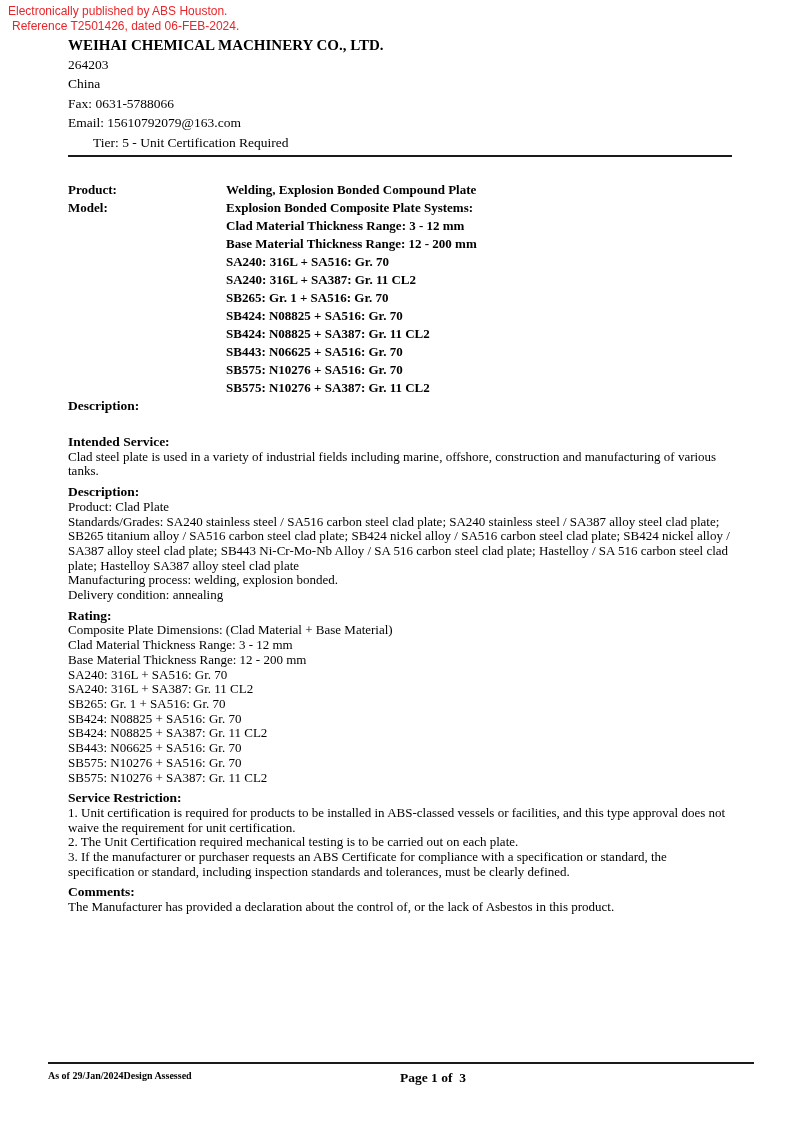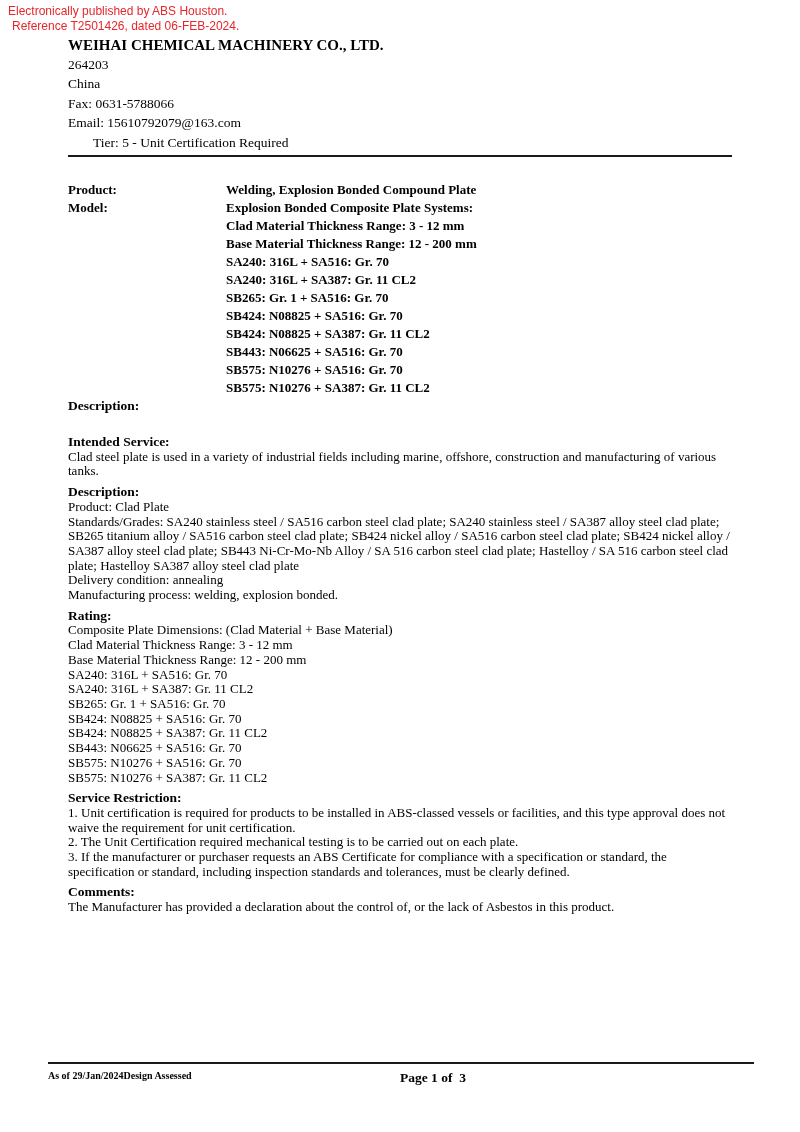--- a/index.html
+++ b/index.html
@@ -154,22 +154,22 @@
     </div>
 
     <div class="endorsements">Description:</div>
 
     <div class="sections">
         <div class="sec-heading">Intended Service:</div>
         <div class="para">Clad steel plate is used in a variety of industrial fields including marine, offshore, construction and manufacturing of various tanks.</div>
         <div class="sec-heading">Description:</div>
         <div class="para">Product: Clad Plate</div>
         <div class="para">Standards/Grades: SA240 stainless steel / SA516 carbon steel clad plate; SA240 stainless steel / SA387 alloy steel clad plate; SB265 titanium alloy / SA516 carbon steel clad plate; SB424 nickel alloy / SA516 carbon steel clad plate; SB424 nickel alloy / SA387 alloy steel clad plate; SB443 Ni-Cr-Mo-Nb Alloy / SA 516 carbon steel clad plate; Hastelloy / SA 516 carbon steel clad plate; Hastelloy SA387 alloy steel clad plate</div>
+        <div class="para">Manufacturing process: welding, explosion bonded.</div>
         <div class="para">Delivery condition: annealing</div>
-        <div class="para">Manufacturing process: welding, explosion bonded.</div>
         <div class="sec-heading">Rating:</div>
         <div class="para">Composite Plate Dimensions: (Clad Material + Base Material)</div>
         <div class="para">Clad Material Thickness Range: 3 - 12 mm</div>
         <div class="para">Base Material Thickness Range: 12 - 200 mm</div>
         <div class="para">SA240: 316L + SA516: Gr. 70</div>
         <div class="para">SA240: 316L + SA387: Gr. 11 CL2</div>
         <div class="para">SB265: Gr. 1 + SA516: Gr. 70</div>
         <div class="para">SB424: N08825 + SA516: Gr. 70</div>
         <div class="para">SB424: N08825 + SA387: Gr. 11 CL2</div>
         <div class="para">SB443: N06625 + SA516: Gr. 70</div>

